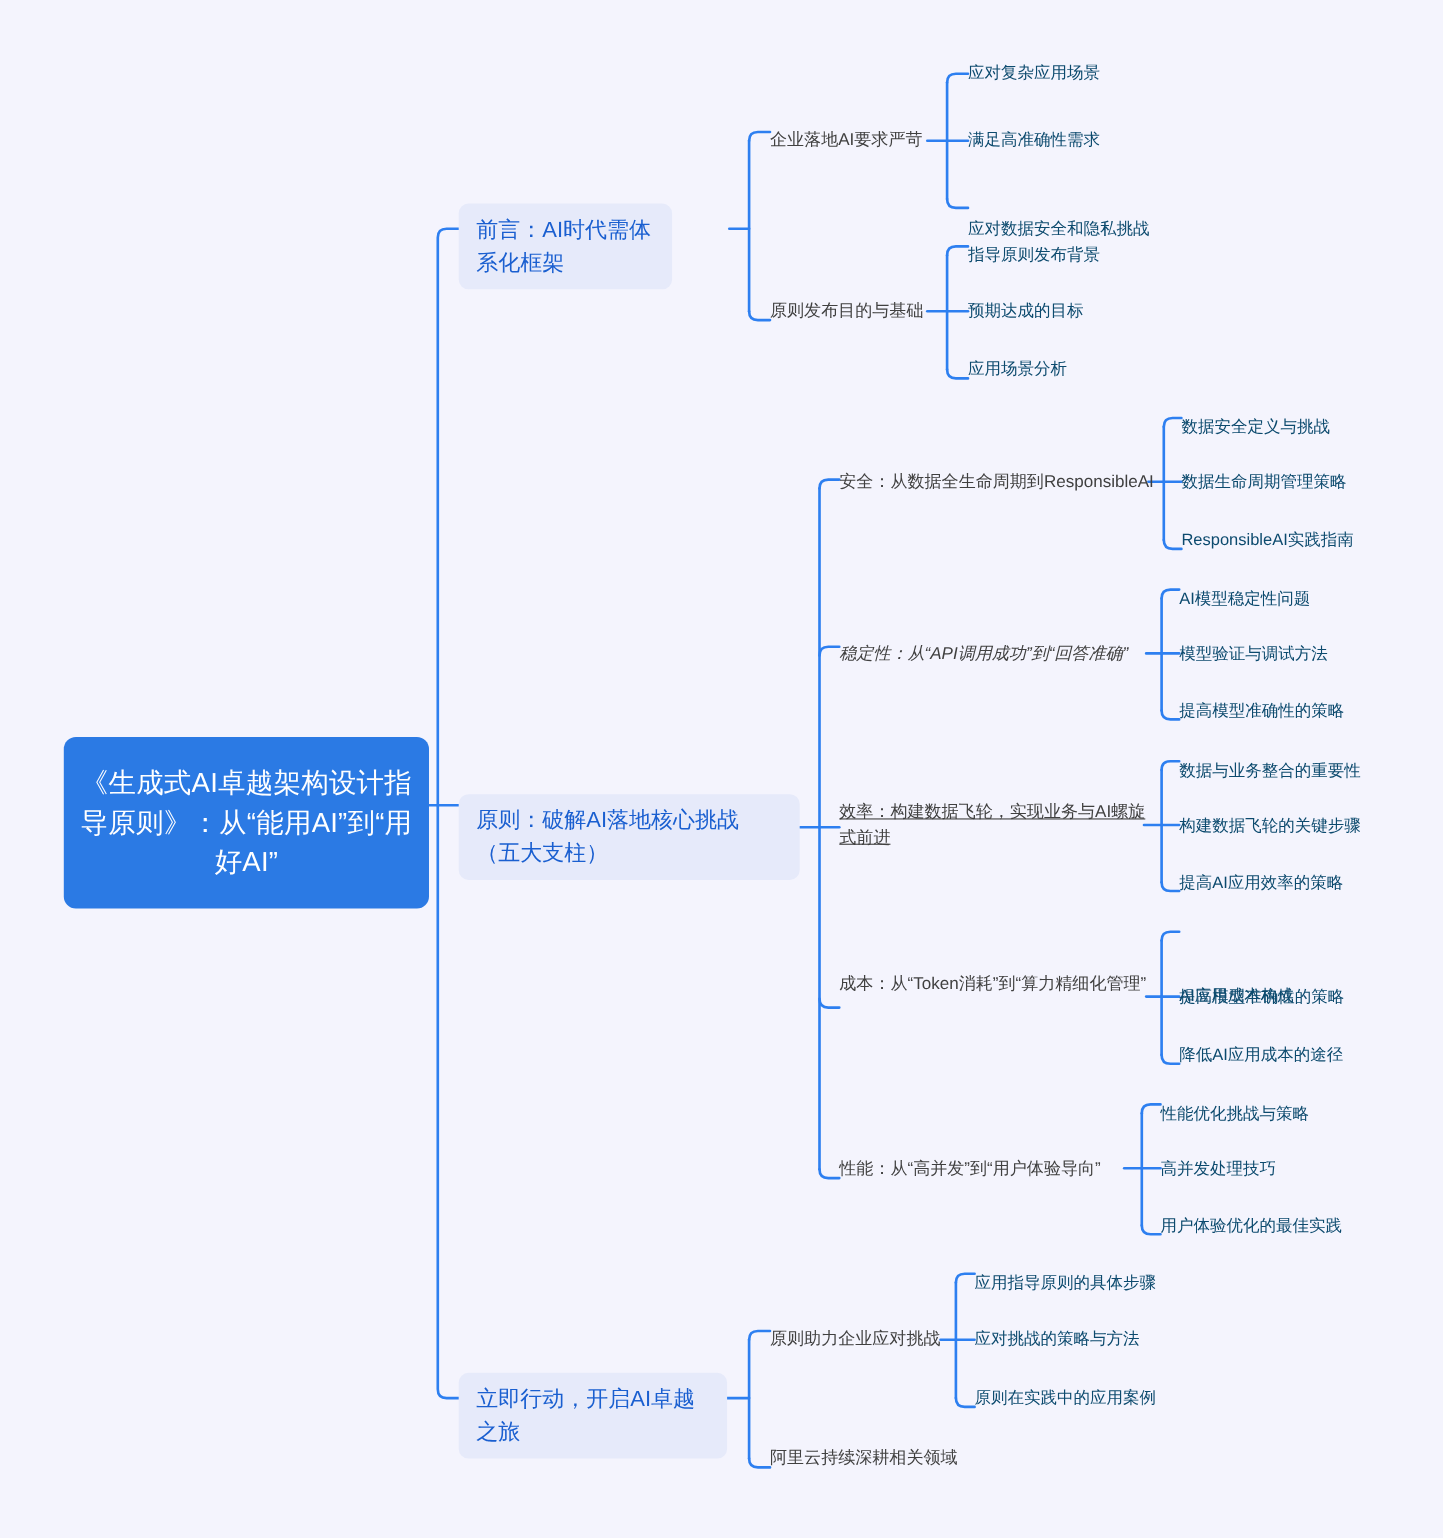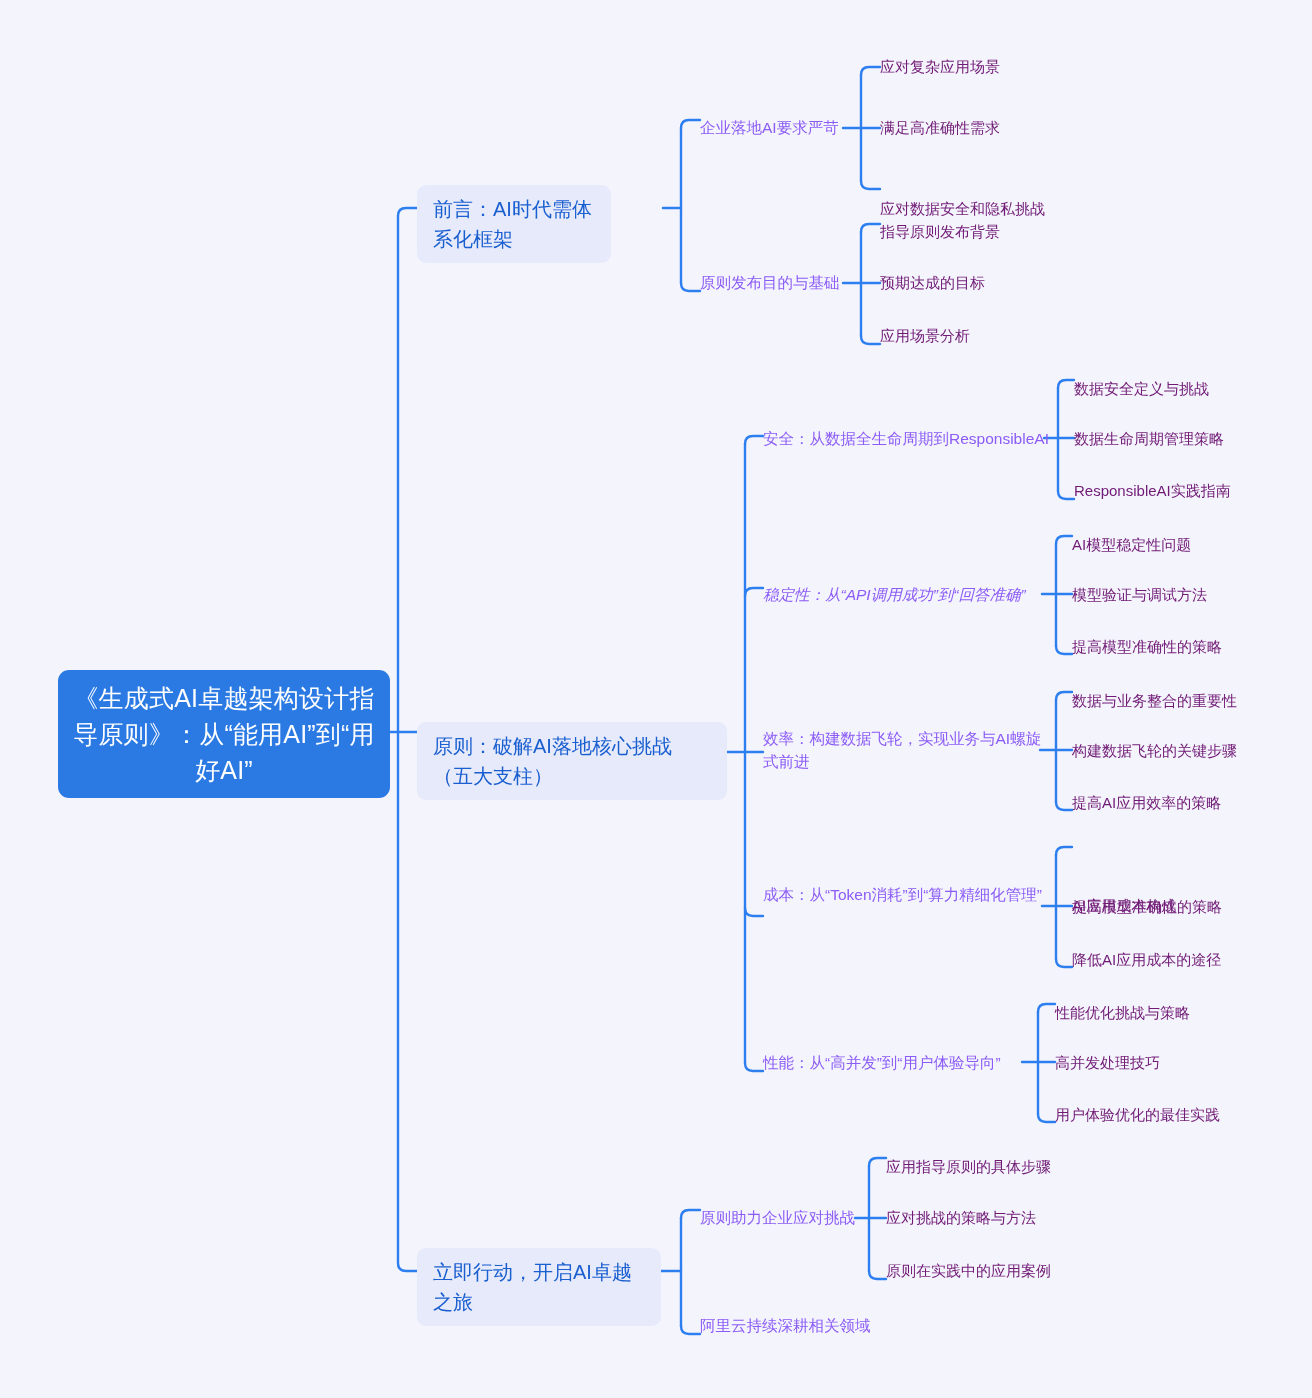--- a/index.html
+++ b/index.html
@@ -23,21 +23,21 @@
     pointer-events: none;
   }
   .node {
     position: absolute;
     display: flex;
     align-items: center;
   }
   
   .root {
     left: 58px; top: 670px;
-    width: 332px; height: 128px;
+    width: 332px; height: 156px;
     background: #2b7ae4;
     border-radius: 11px;
     color: #ffffff;
     font-size: 25px;
     line-height: 36px;
     letter-spacing: 0.2px;
     justify-content: center;
     text-align: center;
     padding: 6px 14px;
   }
@@ -46,28 +46,28 @@
   .lvl2 {
     background: #e6eafa;
     border-radius: 9px;
     color: #1a5fd0;
     font-size: 20px;
     line-height: 30px;
     padding: 9px 16px;
   }
   
   .lvl3 {
-    color: #8b5cf6;
+    color: #404040;
     font-size: 15.5px;
     line-height: 23px;
     background: transparent;
   }
   
   .lvl4 {
-    color: #701a75;
+    color: #0c4a6e;
     font-size: 15px;
     line-height: 22px;
     background: transparent;
     white-space: nowrap;
     justify-content: center;
   }
   .node .txt { display: block; }
 </style>
 </head>
 <body>
@@ -192,21 +192,21 @@
   <div class="node lvl4" style="left:880px; top:325px;">
     <span class="txt">应用场景分析</span>
   </div>
 
   <div class="node lvl3" style="left:763px; top:427px;">
     <span class="txt">安全：从数据全生命周期到ResponsibleAI</span>
   </div>
   <div class="node lvl3" style="left:763px; top:583px;font-style:italic;">
     <span class="txt">稳定性：从“API调用成功”到“回答准确”</span>
   </div>
-  <div class="node lvl3" style="left:763px; top:727px; width:285px;">
+  <div class="node lvl3" style="left:763px; top:727px; width:285px;text-decoration:underline;">
     <span class="txt">效率：构建数据飞轮，实现业务与AI螺旋式前进</span>
   </div>
   <div class="node lvl3" style="left:763px; top:883px; width:285px;">
     <span class="txt">成本：从“Token消耗”到“算力精细化管理”</span>
   </div>
   <div class="node lvl3" style="left:763px; top:1051px;">
     <span class="txt">性能：从“高并发”到“用户体验导向”</span>
   </div>
 
   <div class="node lvl4" style="left:1074px; top:378px;">

